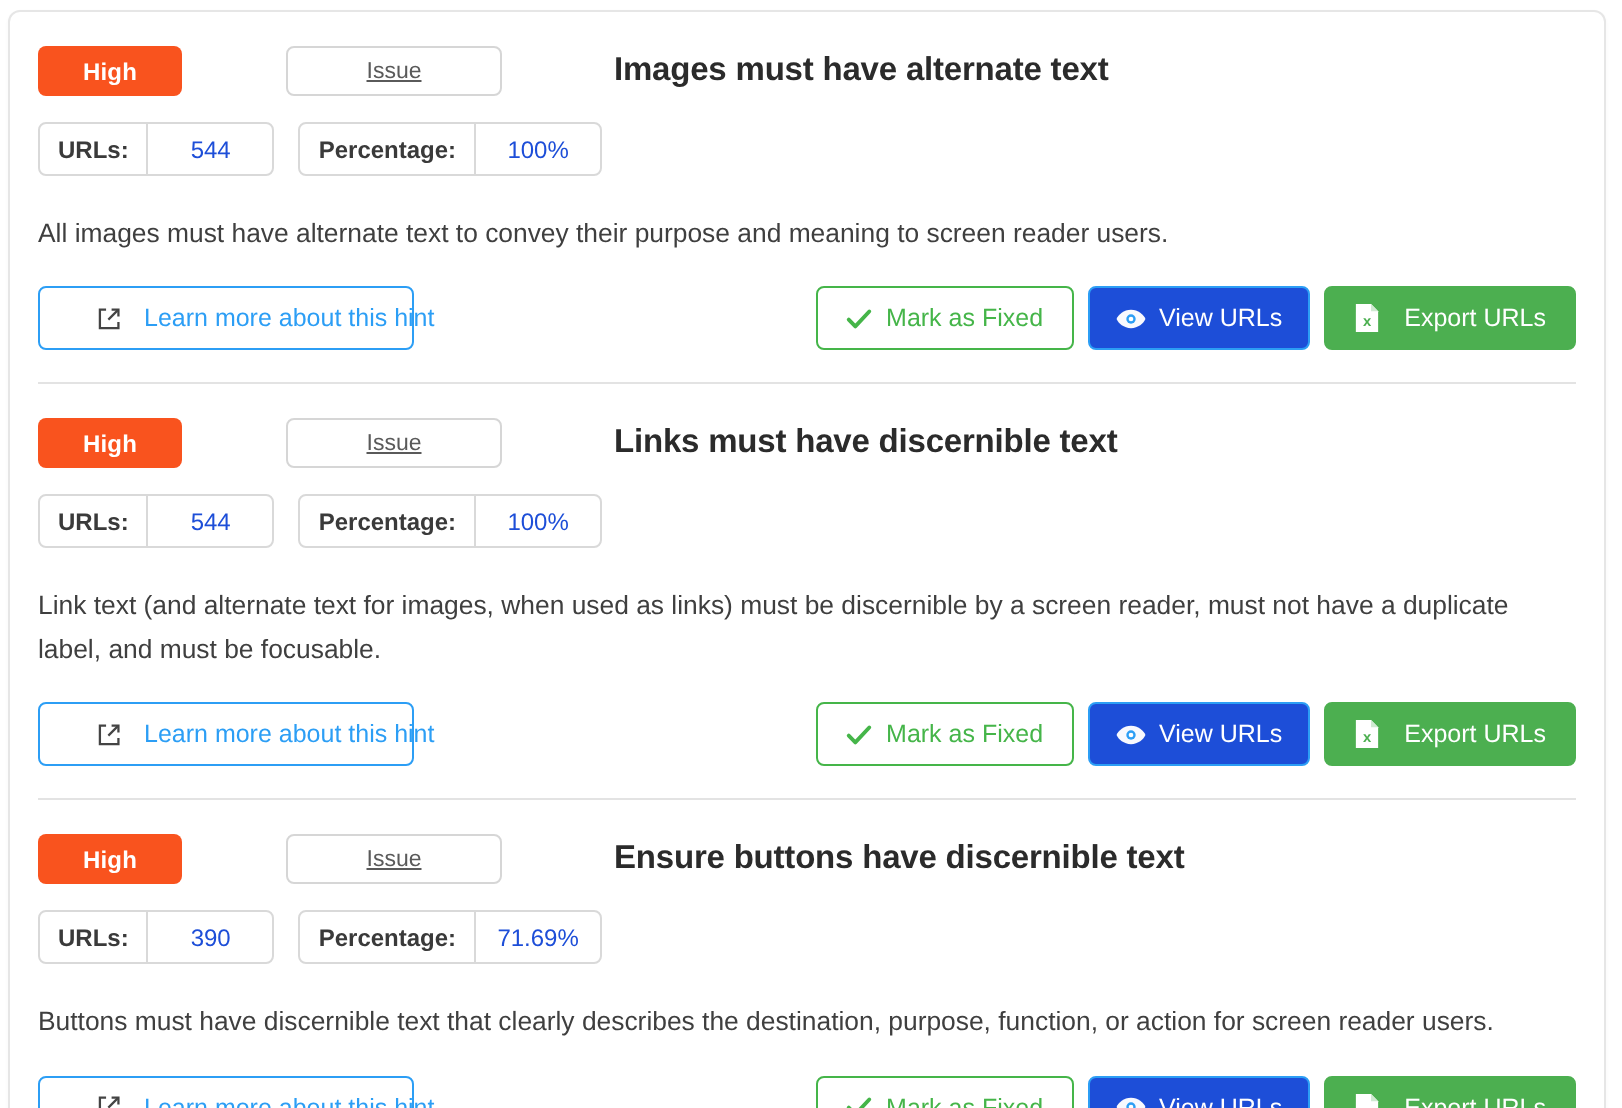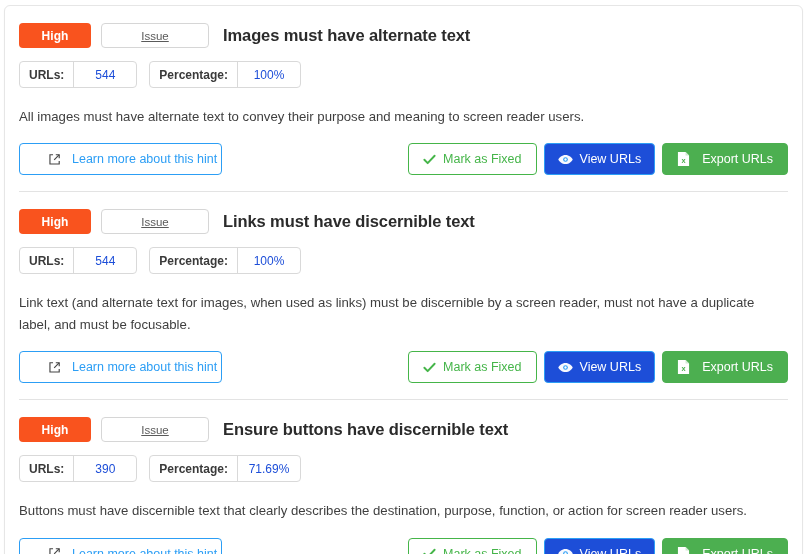--- a/index.html
+++ b/index.html
@@ -37,20 +37,21 @@
     height: 1px;
     background: #e3e3e3;
     margin: 0 14px;
   }
 
   
   .hint-head {
     display: flex;
     align-items: center;
     padding-top: 17px;
+    gap: 42px;
   }
   .badge-high {
     display: inline-flex;
     align-items: center;
     justify-content: center;
     width: 72px;
     height: 25px;
     background: #f9531e;
     color: #ffffff;
     font-size: 12px;
@@ -153,21 +154,21 @@
     cursor: pointer;
     user-select: none;
   }
   .btn .ic {
     display: inline-flex;
     align-items: center;
     margin-right: 7px;
   }
 
   .btn-learn {
-    width: 203px;
+    width: 188px;
     background: #ffffff;
     border-color: #2c9ef5;
     color: #2c9ef5;
     justify-content: space-between;
     padding-left: 28px;
   }
   .btn-learn .ic { color: #444; margin-right: 11px; }
 
   .btn-fixed {
     background: #ffffff;

